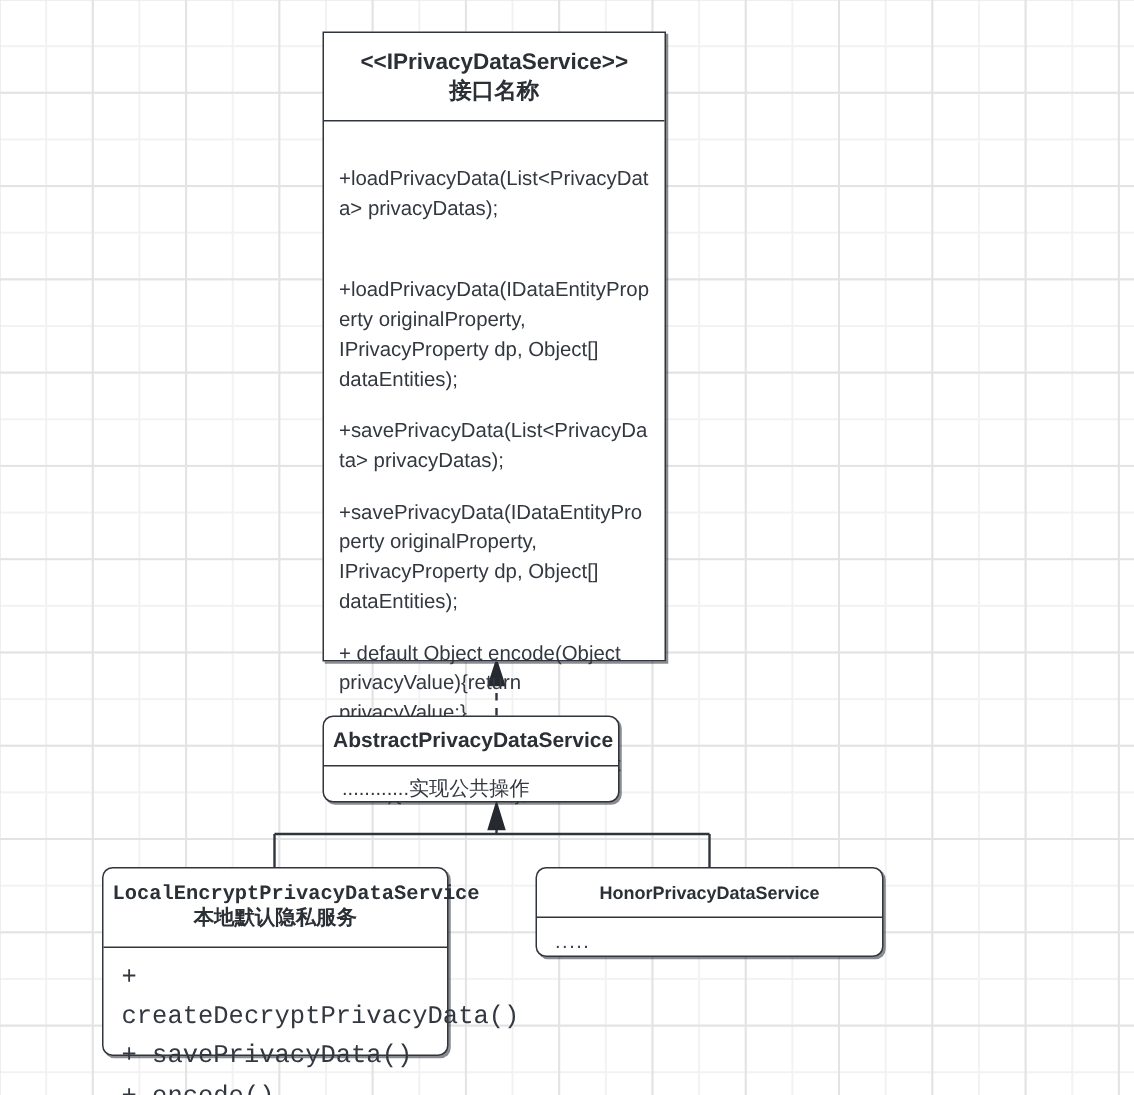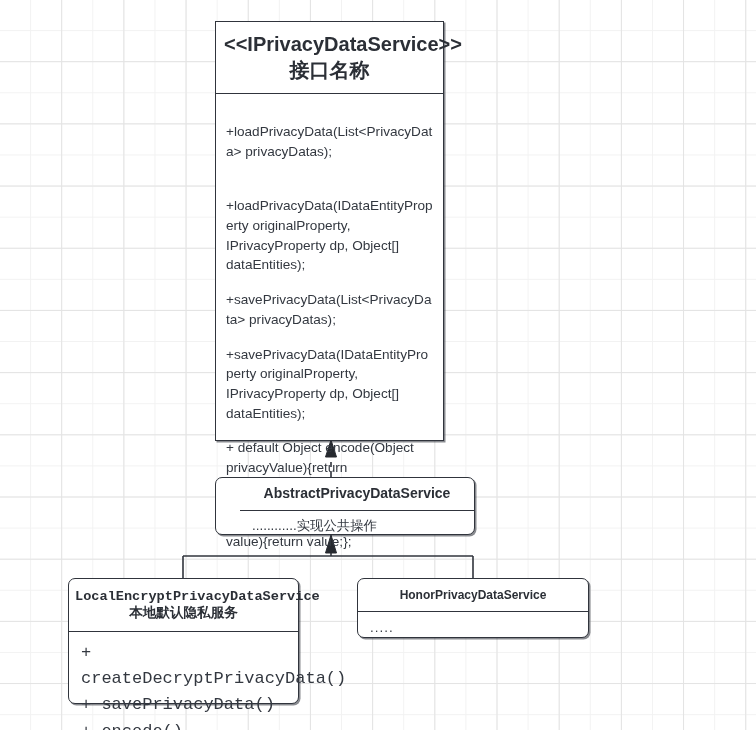--- a/index.html
+++ b/index.html
@@ -67,39 +67,38 @@
   }
 
   
   #interface-box {
     left: 215px;
     top: 21px;
     width: 229px;
     height: 420px;
   }
   #interface-box .box-header {
-    font-size: 20px;
+    font-size: 15px;
     padding-top: 10px;
     padding-bottom: 10px;
   }
   #interface-box .box-body {
     font-size: 13.6px;
     padding-top: 11px;
   }
   #interface-box .method + .method {
     margin-top: 15px;
   }
 
   
   #abstract-box {
     left: 215px;
     top: 477px;
-    width: 260px;
+    width: 198px;
     height: 58px;
-    padding-left: 24px;
   }
   #abstract-box .box-header {
     font-size: 14px;
     padding: 7px 6px 7px 6px;
   }
   #abstract-box .box-body {
     font-size: 13.4px;
     padding: 5px 6px 5px 12px;
   }
 

